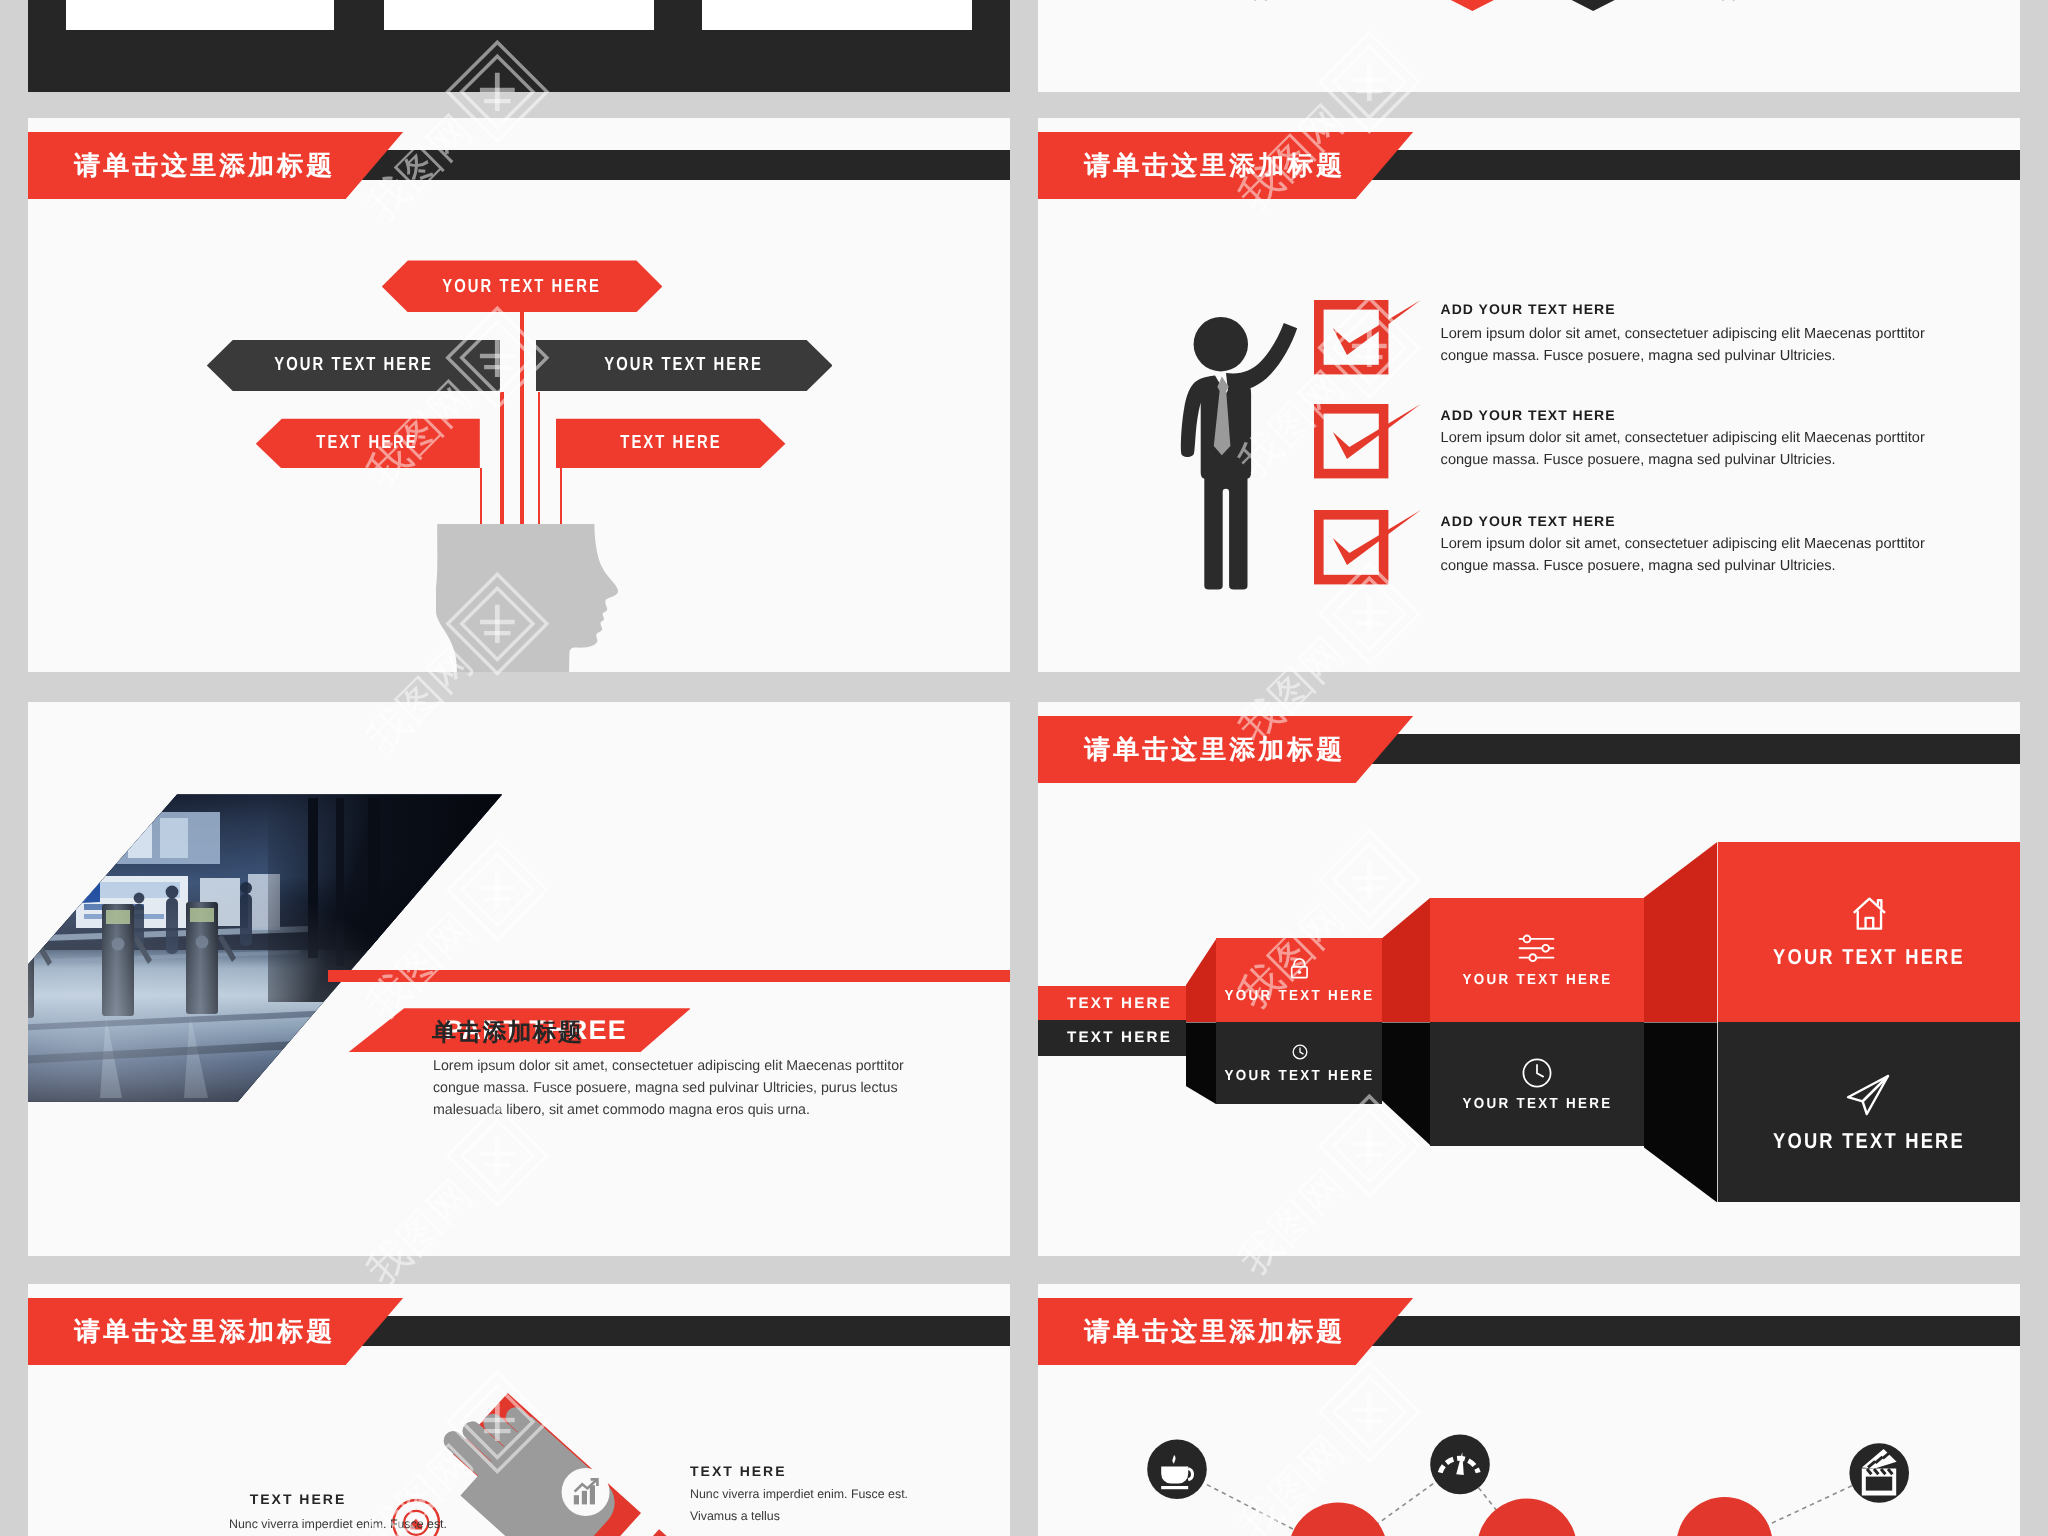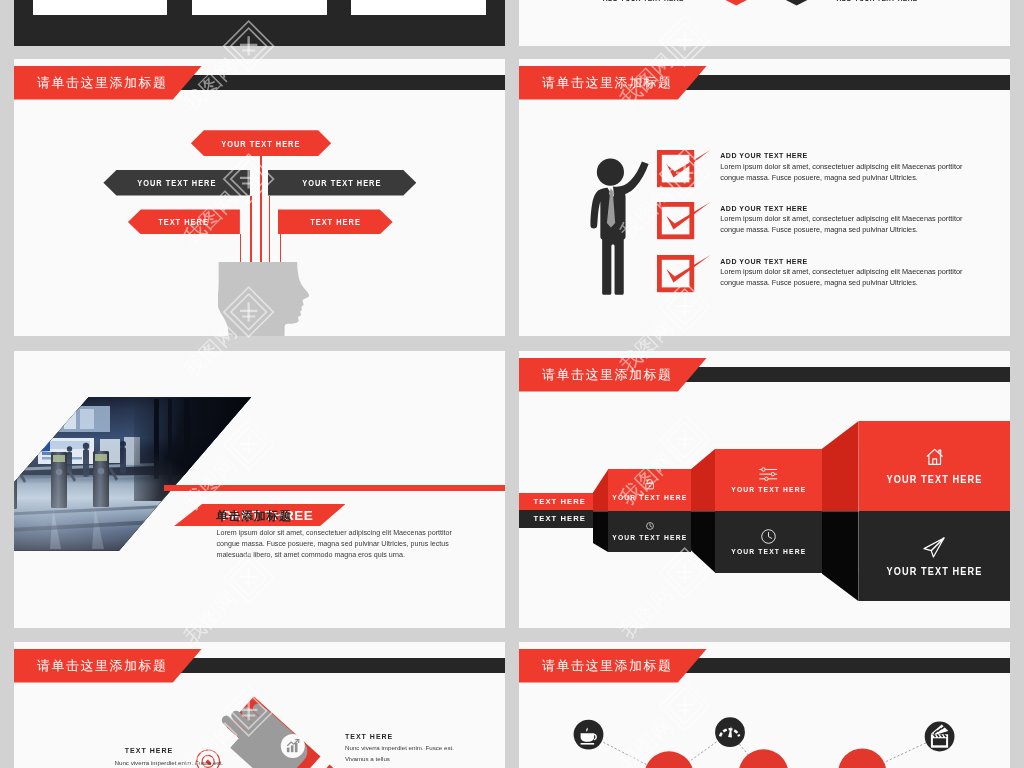--- a/index.html
+++ b/index.html
@@ -14,21 +14,21 @@
   #s5{left:14px;top:351px}
   #s6{left:519px;top:351px}
   #s7{left:14px;top:642px}
   #s8{left:519px;top:642px}
 
   
   .hdr-black{position:absolute;left:0;top:16px;width:491px;height:15px;background:#262626;}
   .hdr-red{position:absolute;left:0;top:6.5px;width:188px;height:34px;background:#ee3b2e;
            clip-path:polygon(0 0,100% 0,84.5% 100%,0 100%);}
   .hdr-red span{position:absolute;left:23.1px;top:50%;transform:translateY(-50%);
-           color:#fff;font-size:13px;font-weight:400;letter-spacing:1.5px;white-space:nowrap;
+           color:#fff;font-size:13px;font-weight:700;letter-spacing:1.5px;white-space:nowrap;
            font-family:"Liberation Sans",sans-serif;}
 
   
   .wmlayer{position:absolute;left:0;top:0;width:1024px;height:768px;pointer-events:none;z-index:50;}
   .wm{position:absolute;transform:rotate(-45deg) translate(-98px,0);transform-origin:0 0;
       display:flex;align-items:center;white-space:nowrap;}
   .wm svg{display:block;}
   .wm .wmtxt{font-size:21px;font-weight:400;color:rgba(255,255,255,.5);letter-spacing:0.5px;
       margin-right:2px;font-family:"Liberation Sans",sans-serif;line-height:1;}
 

